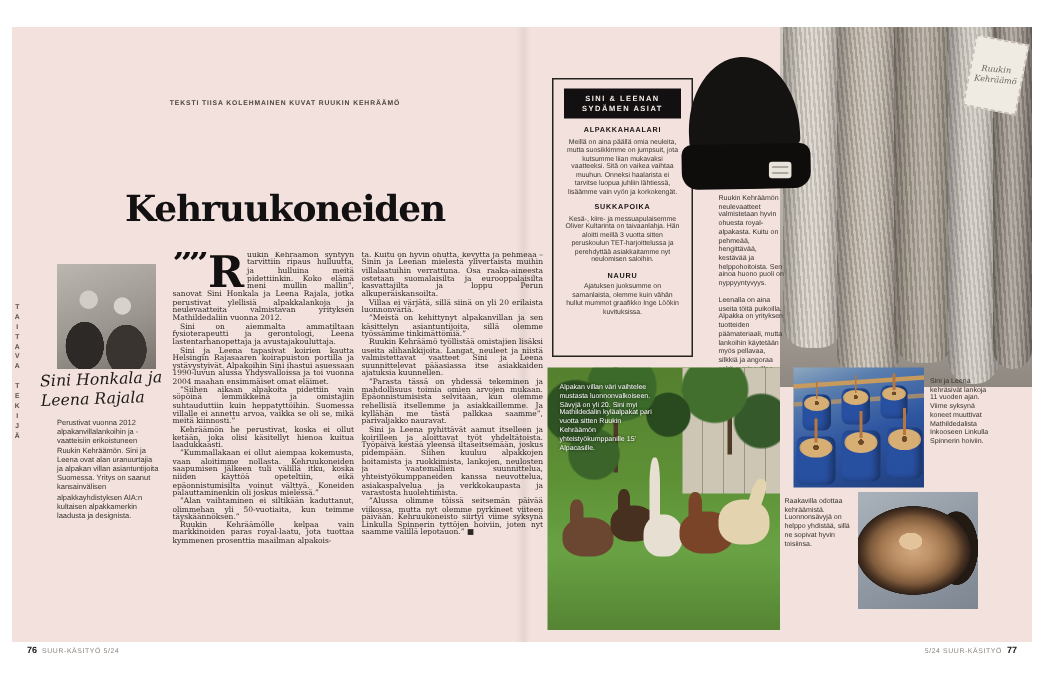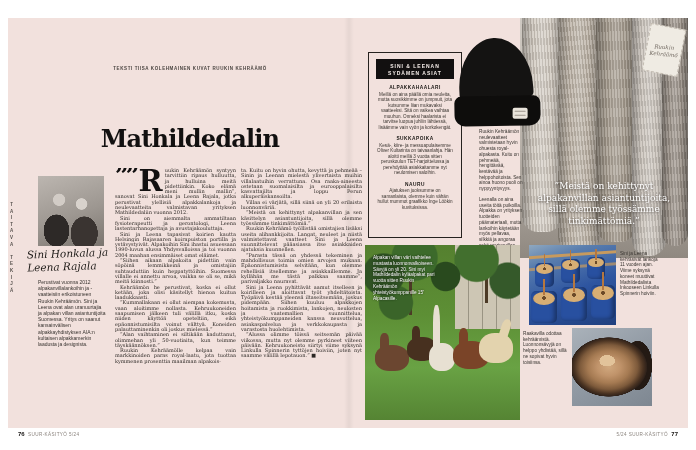--- a/index.html
+++ b/index.html
@@ -114,21 +114,21 @@
   .footer-right{right:18px;text-align:right;}
 </style>
 </head>
 <body>
 
 <div id="canvas">
   <div class="spread"></div>
   <div class="fold"></div>
 
   <div class="byline">teksti TIISA KOLEHMAINEN kuvat RUUKIN KEHRÄÄMÖ</div>
-  <h1 class="title">Mathildedalin</h1>
+  <h1 class="title">Kehruukoneiden</h1>
   <div class="vlabel">TAITAVA TEKIJÄ</div>
 
   <div class="portrait"></div>
   <div class="script-name">Sini Honkala ja Leena Rajala</div>
   <div class="bio">Perustivat vuonna 2012 alpakanvillalankoihin ja -vaatteisiin erikoistuneen Ruukin Kehräämön. Sini ja Leena ovat alan uranuurtajia ja alpakan villan asiantuntijoita Suomessa. Yritys on saanut kansainvälisen alpakkayhdistyksen AIA:n kultaisen alpakkamerkin laadusta ja designista.</div>
 
   <div class="col col1">
     <p><span class="bigquote">””</span><span class="dropcap">R</span><span>uukin Kehräämön syntyyn tarvittiin ripaus hulluutta, ja hulluina meitä pidettiinkin. Koko elämä meni mullin mallin”, sanovat Sini Honkala ja Leena Rajala, jotka perustivat ylellisiä alpakkalankoja ja neulevaatteita valmistavan yrityksen Mathildedaliin vuonna 2012.</span></p>
     <p>Sini on aiemmalta ammatiltaan fysioterapeutti ja gerontologi, Leena lastentarhanopettaja ja avustajakouluttaja.</p>
     <p>Sini ja Leena tapasivat koirien kautta Helsingin Rajasaaren koirapuiston portilla ja ystävystyivät. Alpakoihin Sini ihastui asuessaan 1990-luvun alussa Yhdysvalloissa ja toi vuonna 2004 maahan ensimmäiset omat eläimet.</p>
@@ -179,21 +179,20 @@
       </div>
     <div class="skein s4">
         <i></i>
       </div>
     <div class="skein s5">
         <i></i>
       </div>
     <div class="yarn-tag">
         <span>Ruukin Kehräämö</span>
       </div>
-    <div class="pullquote">”Meistä on kehittynyt alpakanvillan asiantuntijoita, sillä olemme työssämme tinkimättömiä.”</div>
   </div>
 
   <div class="beanie">
     <div class="crown"></div>
     <div class="brim"></div>
     <div class="tag">
         <i></i>
         <i></i>
       </div>
   </div>

